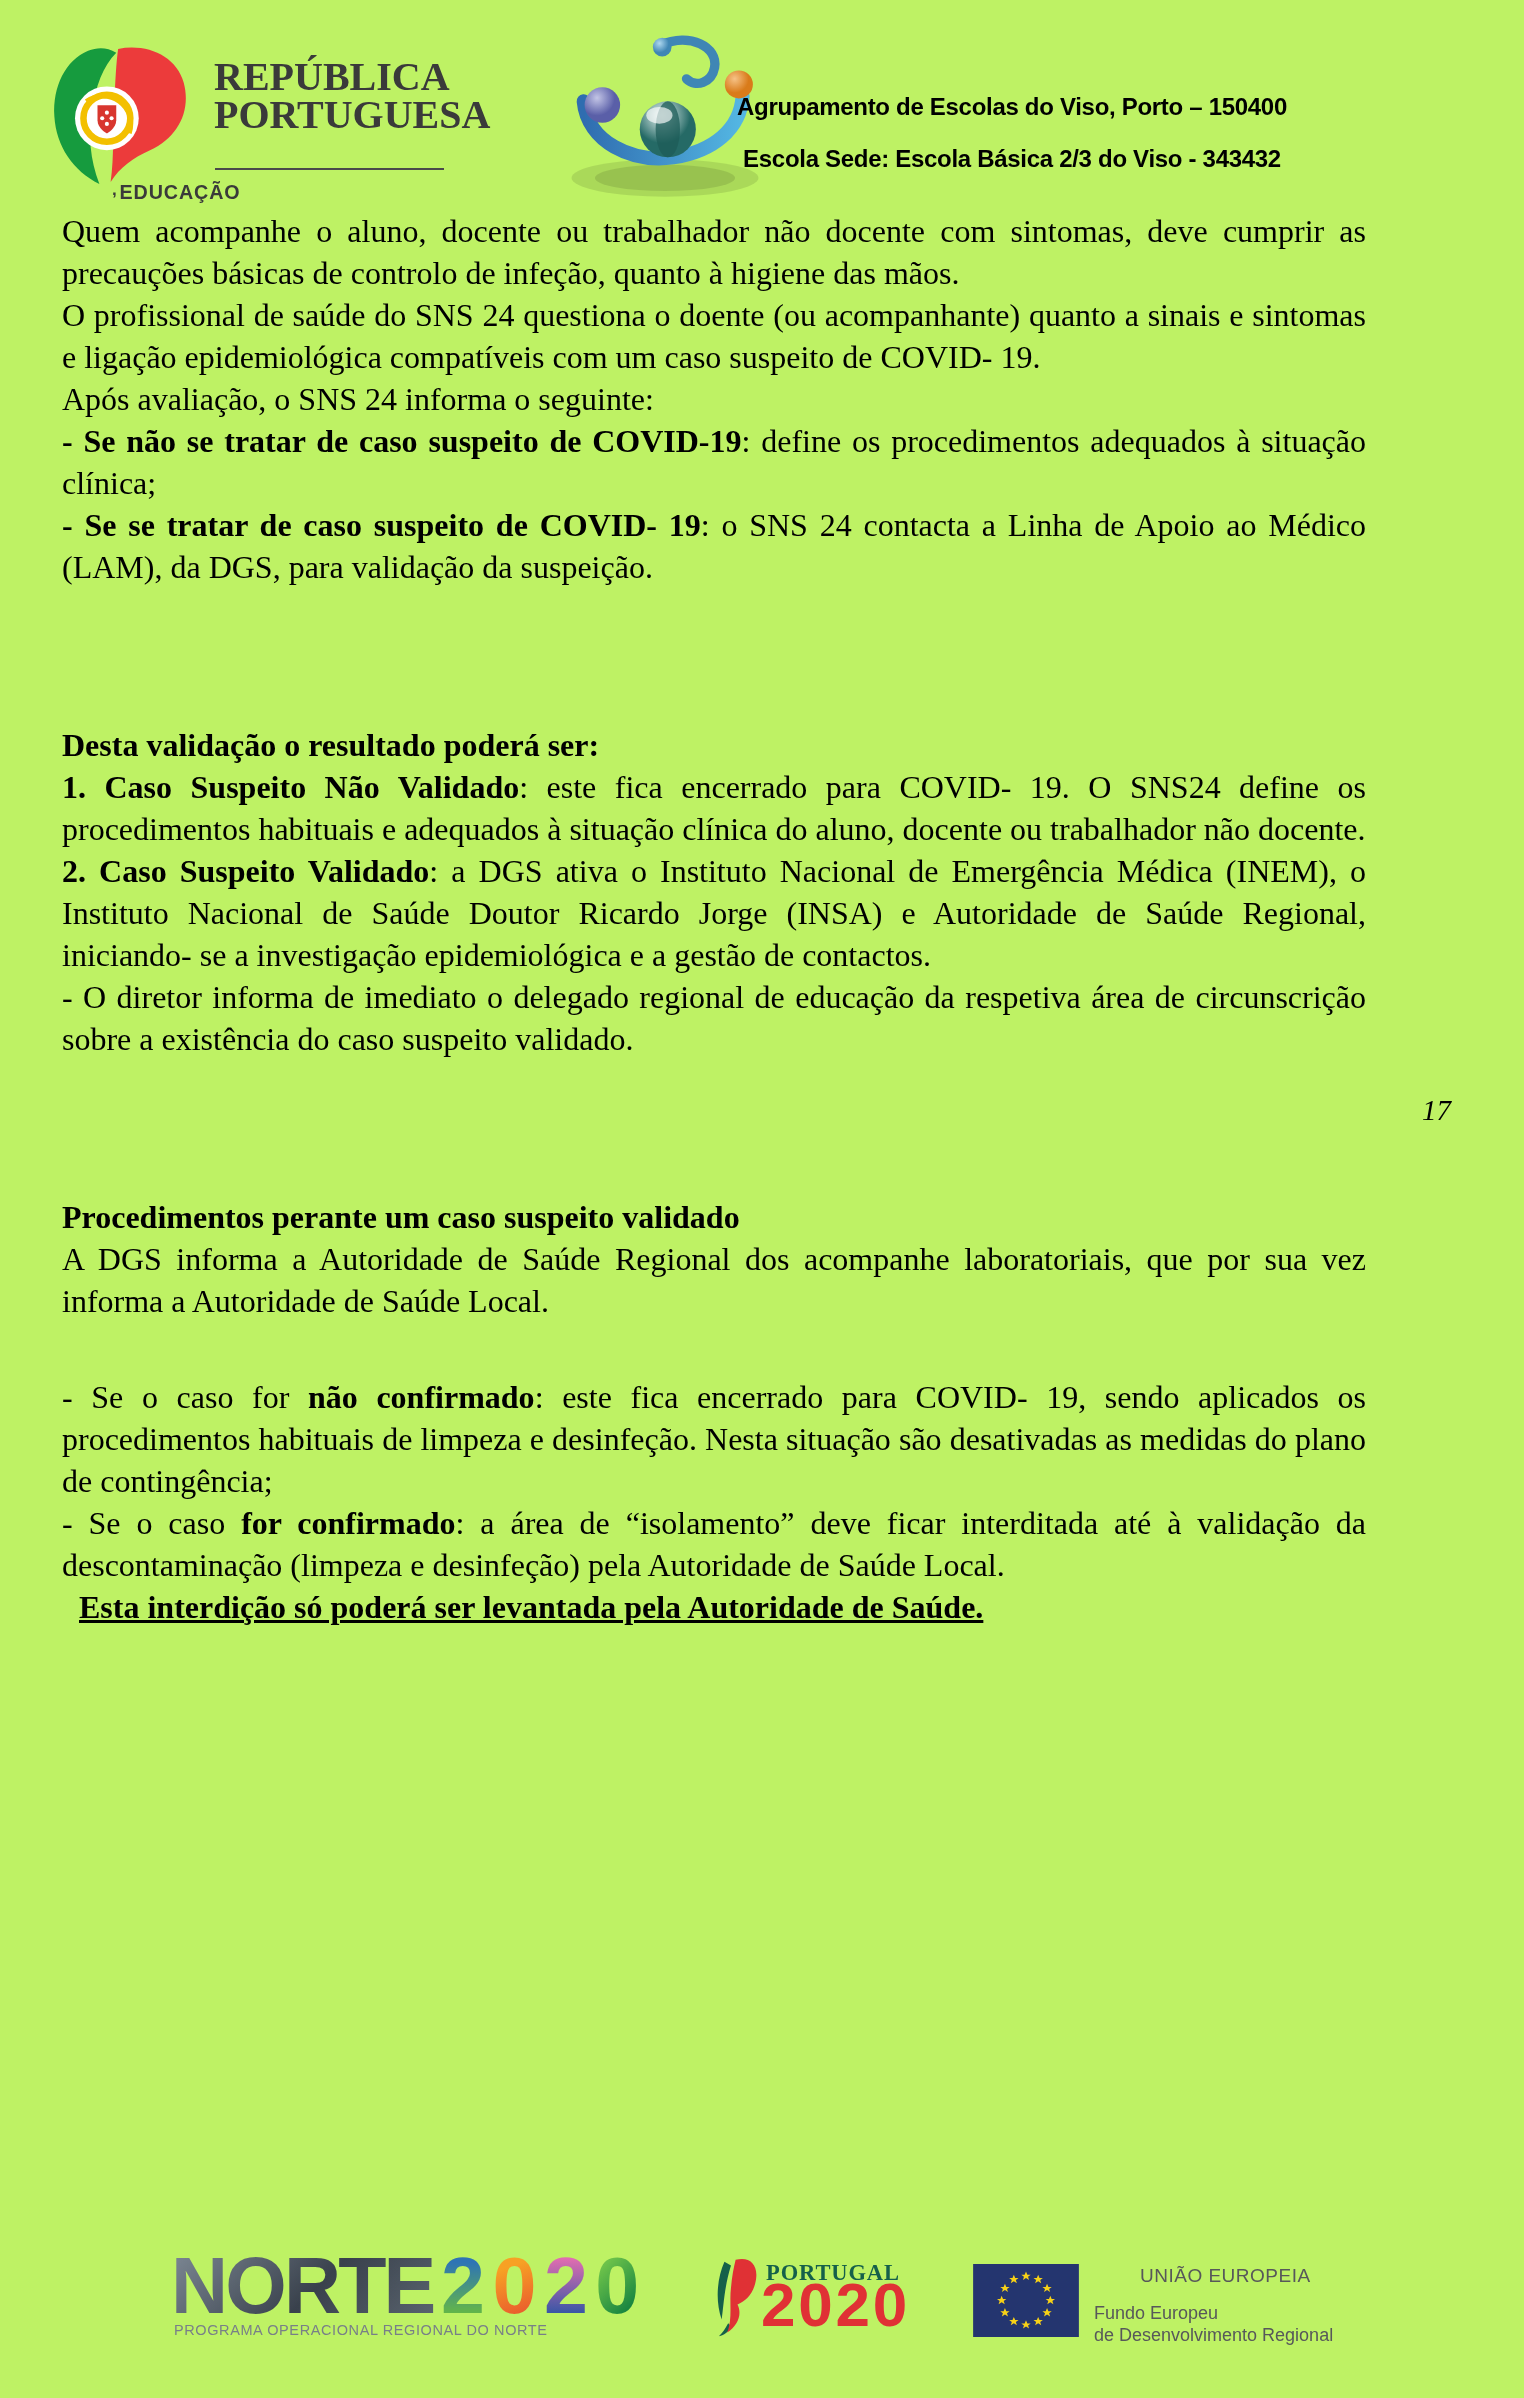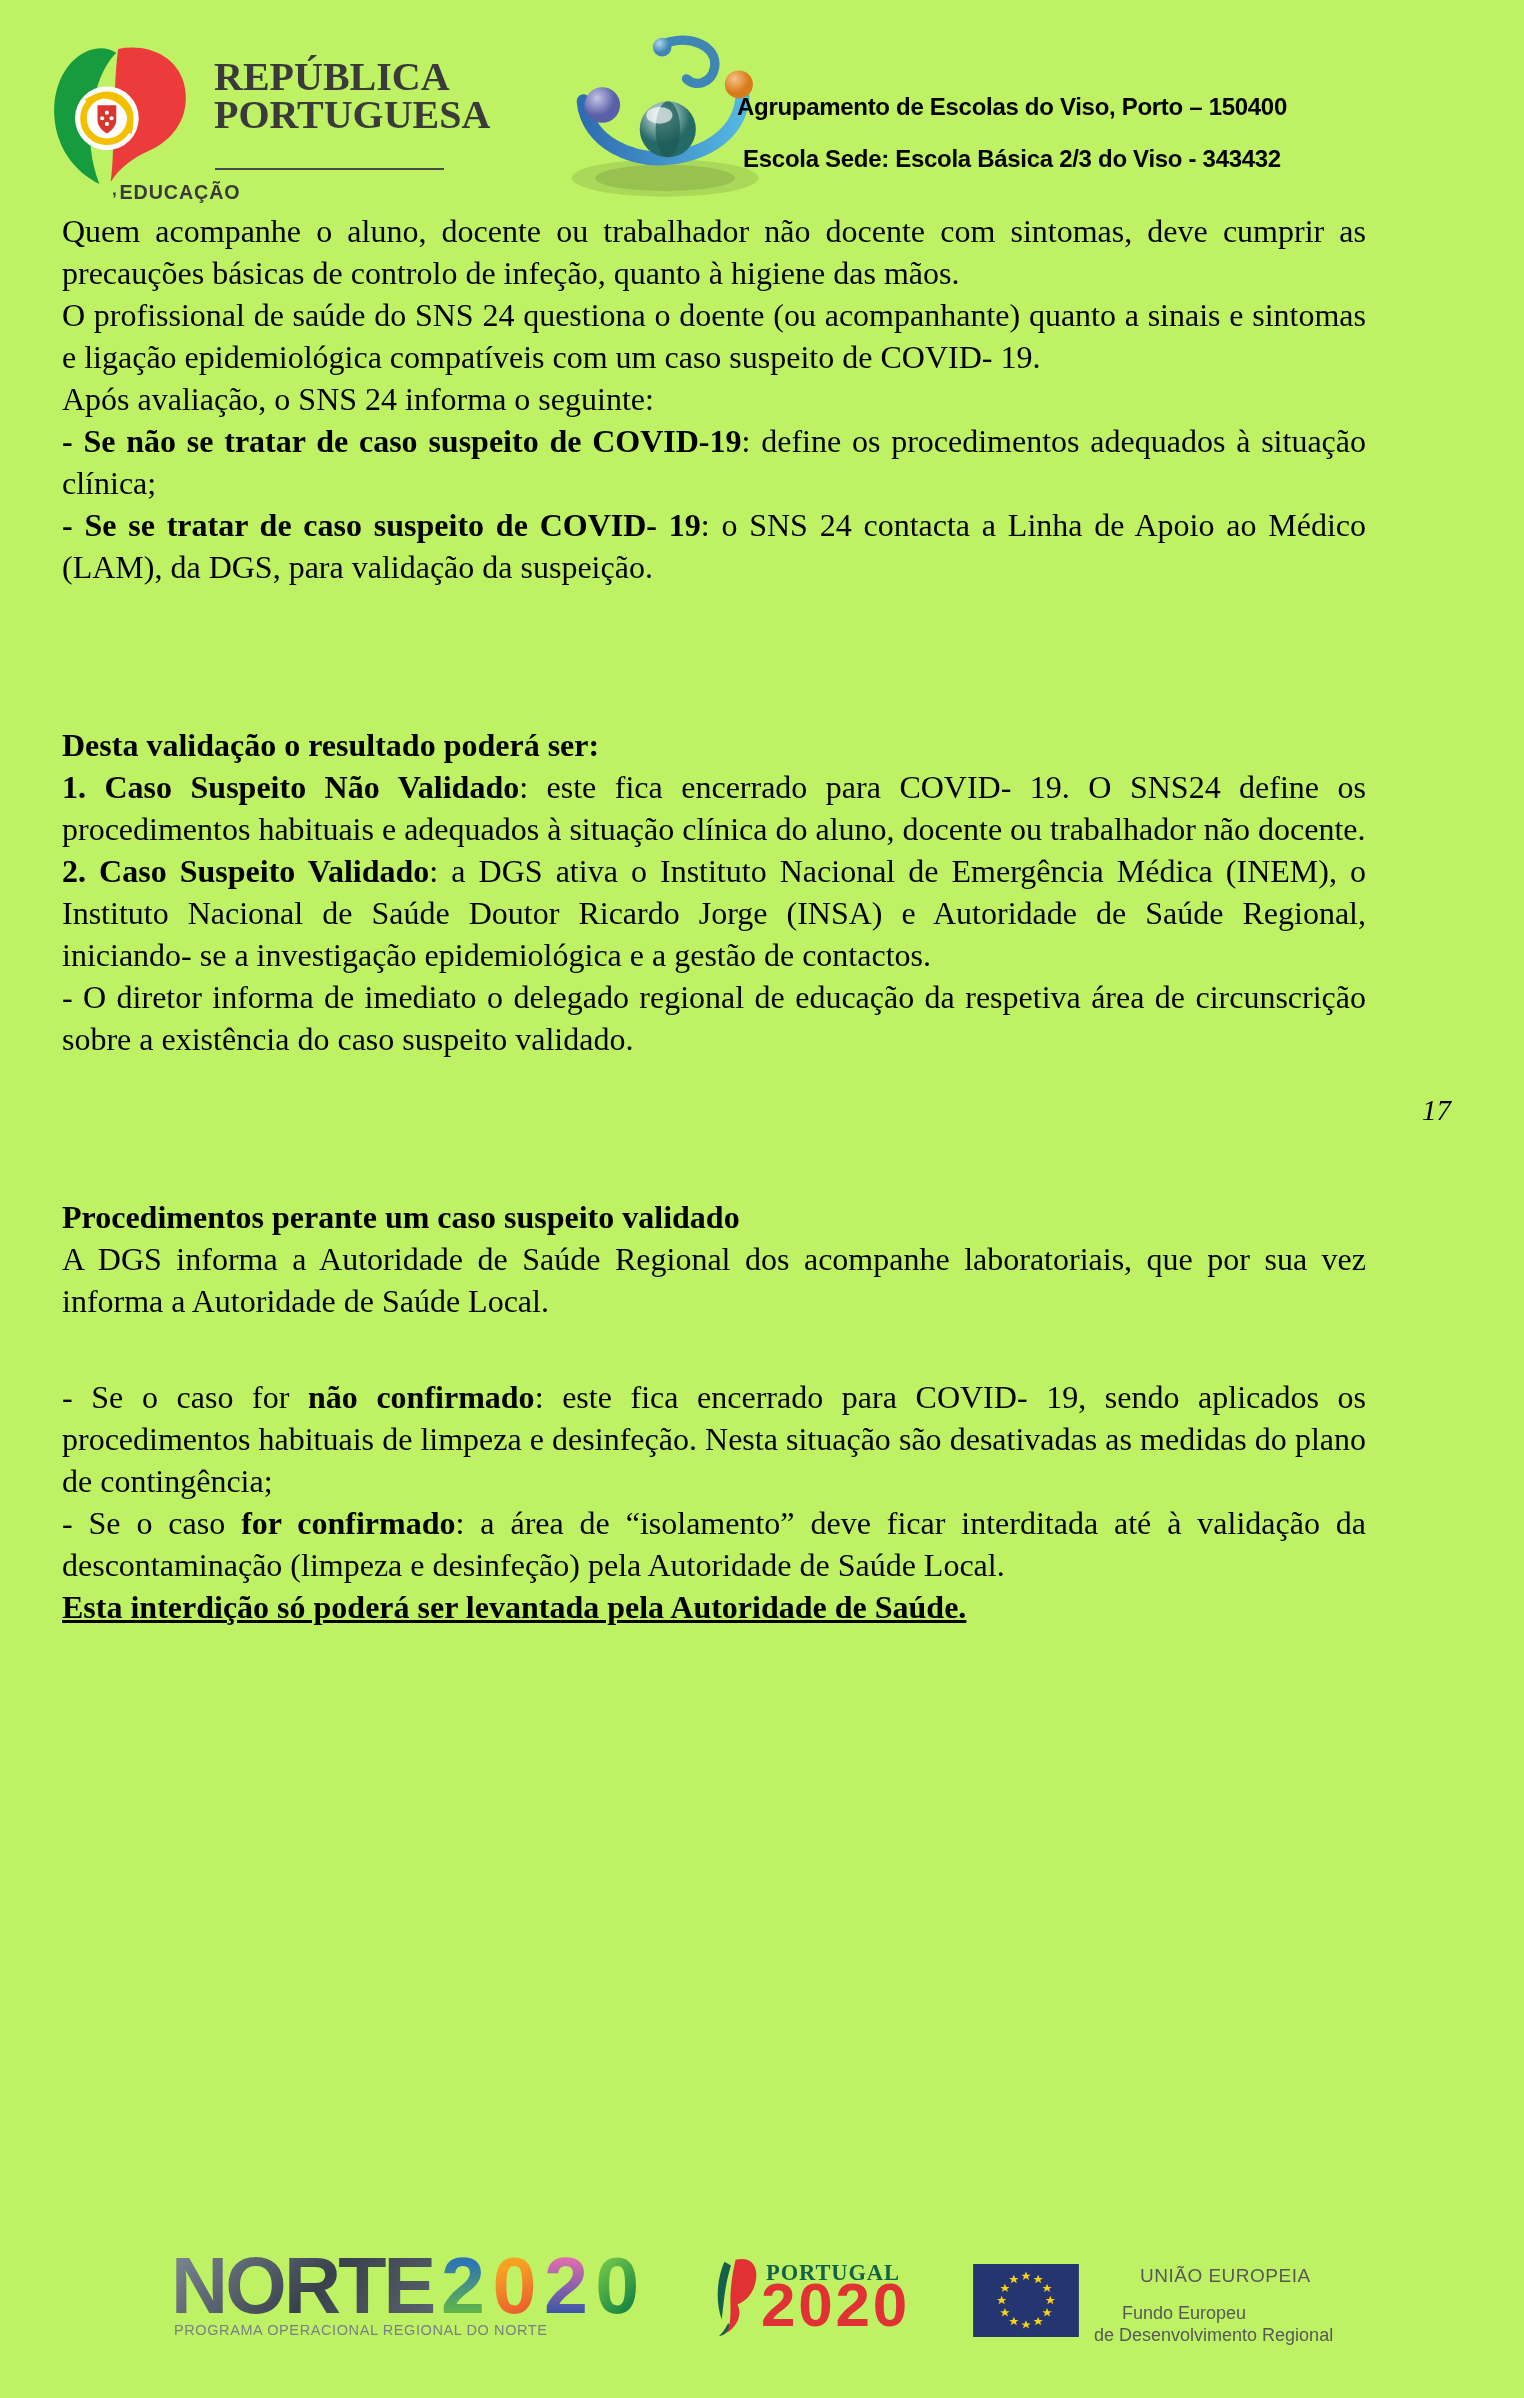--- a/index.html
+++ b/index.html
@@ -17,21 +17,21 @@
   .school-logo{position:absolute;left:548px;top:19px;width:234px;height:201px;}
   .school-text{position:absolute;left:712px;top:81px;width:600px;text-align:center;
                font-family:"Liberation Sans",sans-serif;font-weight:bold;font-size:24px;
                letter-spacing:-0.3px;line-height:52px;color:#000;}
 
   
   .body-text{position:absolute;left:62px;top:210px;width:1304px;
              font-size:32px;line-height:42px;text-align:justify;}
   .para{margin:0;}
   .b{font-weight:bold;}
-  .u{text-decoration:underline;}
+  .u{text-decoration:underline;margin-left:17px;}
   .page-number{position:absolute;left:1422px;top:1094px;font-style:italic;font-size:29px;}
 
   
   .norte{position:absolute;left:171px;top:2252px;display:flex;align-items:flex-end;
          font-family:"Liberation Sans",sans-serif;font-weight:bold;}
   .norte .word{font-size:79px;line-height:67px;letter-spacing:-2.8px;
          background-image:linear-gradient(135deg,#7d8894 0%,#39414c 55%,#5a646f 100%);
          -webkit-background-clip:text;background-clip:text;color:transparent;}
   .norte .yr{font-size:79px;line-height:67px;letter-spacing:0px;margin-left:7.5px;
          -webkit-background-clip:text;background-clip:text;color:transparent;}
@@ -43,21 +43,21 @@
              font-size:14.5px;letter-spacing:0.6px;color:#787f88;}
   .pt-icon{position:absolute;left:715px;top:2258px;width:45px;height:82px;}
   .pt-name{position:absolute;left:766px;top:2260px;font-family:"Liberation Serif",serif;
            font-weight:bold;font-size:22.5px;letter-spacing:0.9px;color:#15604a;}
   .pt-year{position:absolute;left:761px;top:2271px;font-family:"Liberation Sans",sans-serif;
            font-weight:bold;font-size:62px;line-height:67px;letter-spacing:2.8px;color:#e03135;}
   .eu-flag{position:absolute;left:973px;top:2264px;width:106px;height:73px;}
   .eu-line1{position:absolute;left:1140px;top:2265px;font-family:"Liberation Sans",sans-serif;
             font-size:19px;letter-spacing:0.5px;color:#57585a;}
   .eu-line2{position:absolute;left:1094px;top:2303px;font-family:"Liberation Sans",sans-serif;
-            font-size:18px;color:#57585a;margin-left:28px;}
+            font-size:18px;color:#57585a;}
   .eu-line3{position:absolute;left:1094px;top:2325px;font-family:"Liberation Sans",sans-serif;
             font-size:18px;color:#57585a;}
 </style>
 </head>
 <body>
 
 <div class="page">
 
   <svg class="rep-logo" viewBox="0 0 160 165" xmlns="http://www.w3.org/2000/svg">
     <path fill="#169b3e" d="M46,6 C22,16 8,44 10,76 C12,108 30,134 58,148 C48,122 46,96 50,70 C54,44 62,22 76,8 C66,2 56,2 46,6 Z"></path>

